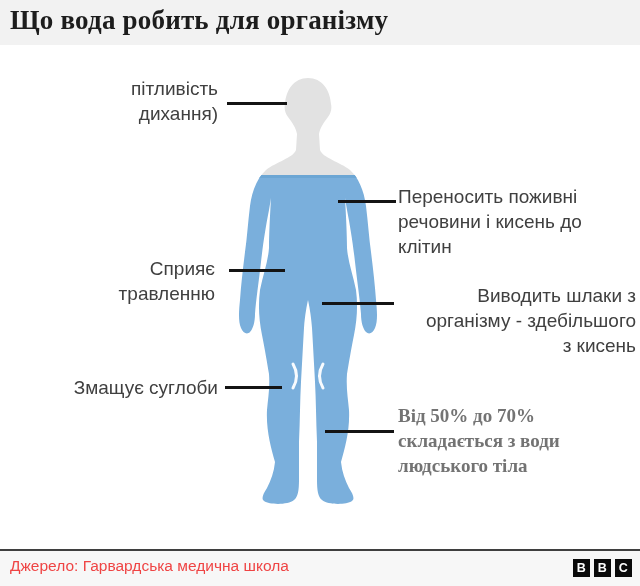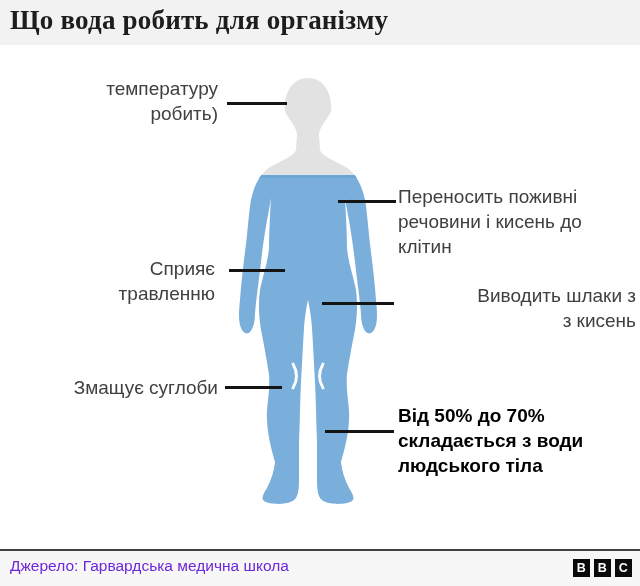--- a/index.html
+++ b/index.html
@@ -17,32 +17,32 @@
     position:absolute; left:10px; top:5px;
     font-family:"Liberation Serif","DejaVu Serif",serif;
     font-weight:700; font-size:27px; color:#1d1d1d; letter-spacing:0.2px;
     white-space:nowrap;
   }
   .figure-svg { position:absolute; left:215px; top:55px; }
   .label {
     position:absolute; font-size:19px; line-height:25px; color:#404040;
   }
   .label.right-align { text-align:right; }
-  .label.accent { color:#000000; font-weight:700; }
+  .label.accent { color:#737373; font-weight:700;font-family:Liberation Serif, serif; }
   .connector {
     position:absolute; height:3px; background:#141414;
   }
   .footer-divider {
     position:absolute; left:0; top:549px; width:640px; height:2px; background:#3F3F3F;
   }
   .footer-band {
     position:absolute; left:0; top:551px; width:640px; height:35px; background:#F7F7F7;
   }
   .source {
-    position:absolute; left:10px; top:557px; font-size:15.5px; color:#6d28d9;
+    position:absolute; left:10px; top:557px; font-size:15.5px; color:#ef4444;
   }
   .bbc-logo {
     position:absolute; right:8px; top:559px; display:flex; gap:3.5px;
   }
   .bbc-block {
     width:17.5px; height:17.5px; background:#0A0A0A; color:#ffffff;
     display:flex; align-items:center; justify-content:center;
     font-size:12.5px; font-weight:700;
     font-family:"Liberation Sans", sans-serif;
   }
@@ -90,37 +90,38 @@
   </svg>
 
   <div class="connector" style="left:227px; top:102px; width:60px;"></div>
   <div class="connector" style="left:338px; top:200px; width:58px;"></div>
   <div class="connector" style="left:229px; top:269px; width:56px;"></div>
   <div class="connector" style="left:322px; top:302px; width:72px;"></div>
   <div class="connector" style="left:225px; top:386px; width:57px;"></div>
   <div class="connector" style="left:325px; top:430px; width:69px;"></div>
 
   <div class="label right-align" style="left:18px; top:76px; width:200px;">
-    <div>температуру</div>
-    <div>робить)</div>
+    <div>пітливість</div>
+    <div>дихання)</div>
   </div>
 
   <div class="label right-align" style="left:18px; top:256px; width:197px;">
     <div>Сприяє</div>
     <div>травленню</div>
   </div>
 
   <div class="label" style="left:398px; top:184px; width:225px;">
     <div>Переносить поживні</div>
     <div>речовини і кисень до</div>
     <div>клітин</div>
   </div>
 
   <div class="label" style="left:398px; top:283px; width:238px;text-align:right;">
     <div>Виводить шлаки з</div>
+    <div>організму - здебільшого</div>
     <div>з кисень</div>
   </div>
 
   <div class="label right-align" style="left:18px; top:375px; width:200px;">
     <div>Змащує суглоби</div>
   </div>
 
   <div class="label accent" style="left:398px; top:403px; width:225px;">
     <div>Від 50% до 70%</div>
     <div>складається з води</div>

